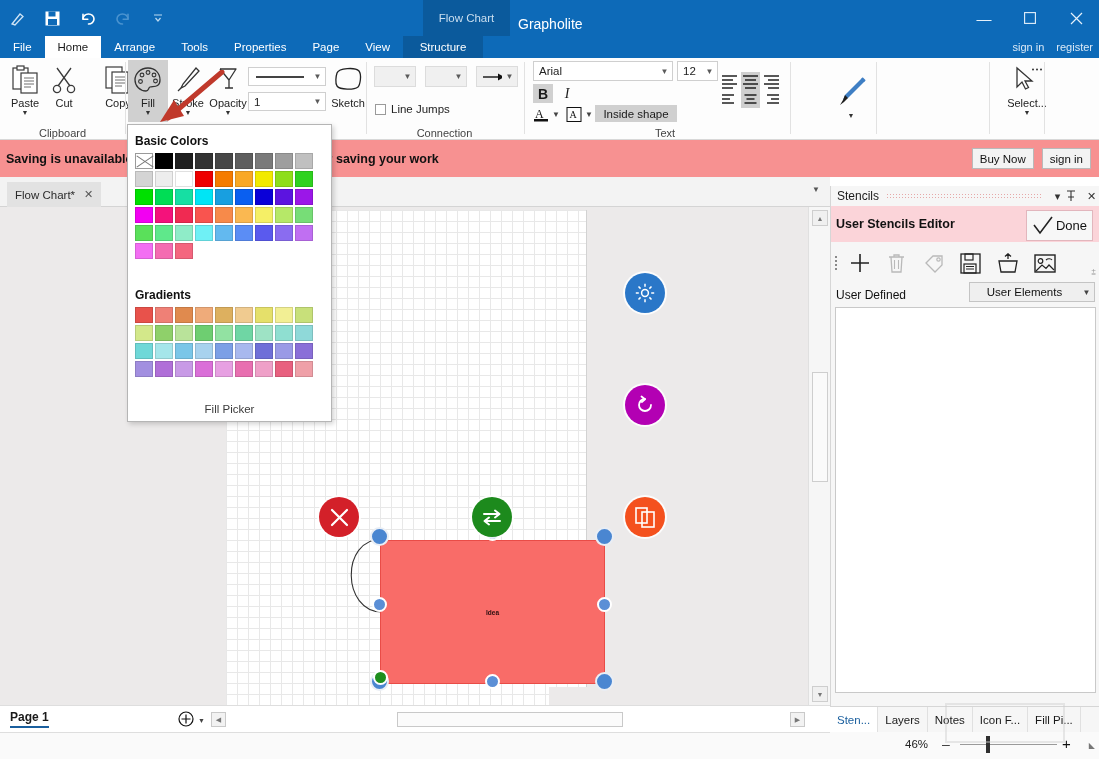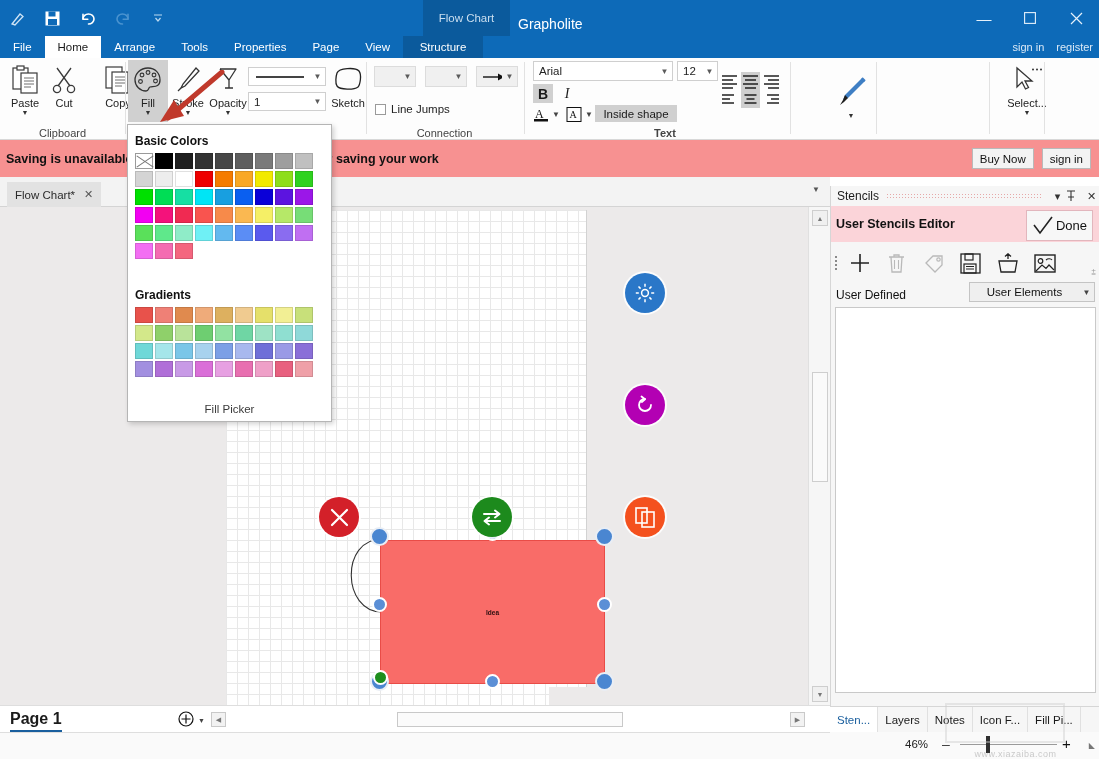--- a/index.html
+++ b/index.html
@@ -177,21 +177,21 @@
              background:#f0f0f0; display:flex; align-items:center; justify-content:center;
              font-size:7px; color:#777; }
   .sbthumb { position:absolute; left:3px; width:16px; background:#fafafa; border:1px solid #cecece; }
 
   
   .pagebar {
     position:absolute; left:0; top:705px; width:830px; height:28px;
     background:#fff; border-top:1px solid #dedede; border-bottom:1px solid #dedede;
   }
   .pagetab {
-    position:absolute; left:10px; top:4px; font-size:16px; font-weight:bold; color:#1a1a1a;
+    position:absolute; left:10px; top:4px; font-size:12px; font-weight:bold; color:#1a1a1a;
     border-bottom:2px solid #1a5f9e; padding-bottom:2px;
   }
   .addpage { position:absolute; left:178px; top:5px; font-size:16px; color:#111; line-height:16px; }
   .addpage-carr { position:absolute; left:198px; top:11px; font-size:7px; color:#444; }
   .hsb-left { position:absolute; left:211px; top:6px; width:15px; height:15px;
               border:1px solid #c9c9c9; background:#f2f2f2; display:flex;
               align-items:center; justify-content:center; font-size:7px; color:#777; }
   .hsb-track { position:absolute; left:228px; top:6px; width:577px; height:15px; background:#fff; }
   .hsb-thumb { position:absolute; left:397px; top:6px; width:226px; height:15px;
                background:#fbfbfb; border:1px solid #c9c9c9; }
@@ -527,21 +527,21 @@
         </span>
         <span>
           <svg width="19" height="36" viewBox="0 0 19 36">
               <g stroke="#222" stroke-width="1.4">
                 <path d="M2 4h15M6 8h11M2 12h15M6 16h11"></path>
                 <path d="M5 23h12M9 27h8M5 31h12"></path>
               </g>
             </svg>
         </span>
       </div>
-      <div class="glabel" style="left:40px; width:200px;font-weight:bold;">Text</div>
+      <div class="glabel" style="left:40px; width:200px;">Text</div>
     </div>
     <div class="rsep" style="left:790px;"></div>
 
     <div class="rgroup" style="left:811px; width:85px;margin-top:15px;">
       <div class="bigbtn" style="left:20px;">
         <span class="ico">
           <svg width="34" height="34" viewBox="0 0 34 34">
             <path d="M28 3 L31 6 L14 23 L9 25 L11 20 Z" fill="#3f7fc4"></path>
             <path d="M11 20 L9 25 L6 30 L10 27 L14 23 Z" fill="#1f1f1f"></path>
             <path d="M28 3 L31 6" stroke="#3f7fc4" stroke-width="2"></path>
@@ -759,21 +759,20 @@
 
   <div class="statusbar">
     <span class="zoompct">46%</span>
     <span class="zminus">–</span>
     <span class="ztrack"></span>
     <span class="zthumb"></span>
     <span class="zplus">+</span>
     <span class="zmax">◣</span>
   </div>
   <div class="wmbox"></div>
-  <div class="watermark">www.xiazaiba.com</div>
 
   <div class="fillpanel">
     <div class="fp-title" style="top:9px;">Basic Colors</div>
     <div class="swatchgrid" id="basic-grid" style="left:7px; top:28px; grid-template-columns:repeat(9,18px);">
         <div class="sw none"></div>
         <div class="sw" style="background: rgb(0, 0, 0);"></div>
         <div class="sw" style="background: rgb(31, 31, 31);"></div>
         <div class="sw" style="background: rgb(51, 51, 51);"></div>
         <div class="sw" style="background: rgb(71, 71, 71);"></div>
         <div class="sw" style="background: rgb(94, 94, 94);"></div>

